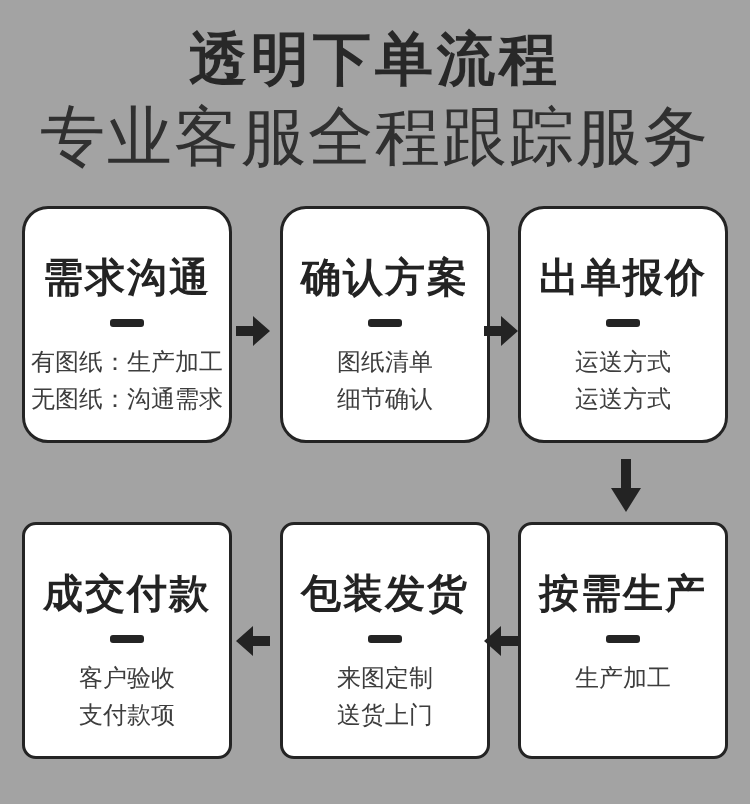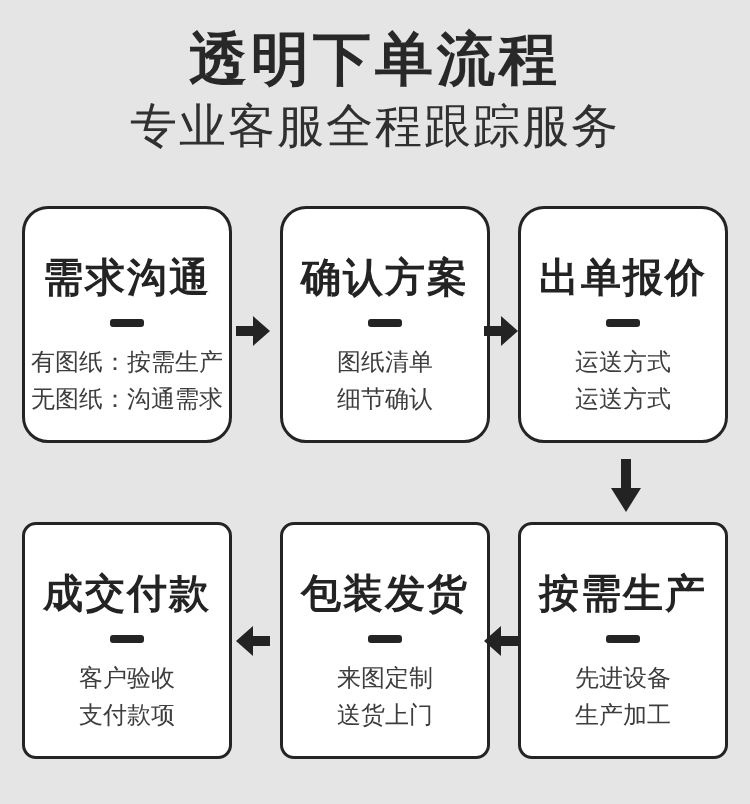--- a/index.html
+++ b/index.html
@@ -3,35 +3,35 @@
 <meta charset="utf-8">
 <style>
   html, body { margin: 0; padding: 0; }
   body {
     width: 750px; height: 804px;
     background: #ffffff;
     font-family: "Liberation Sans", "DejaVu Sans", sans-serif;
     position: relative;
     overflow: hidden;
   }
-  .page { position: absolute; inset: 0; background: #e5e5e5; }
+  .page { position: absolute; inset: 0; background: #a3a3a3; }
 
   
   .header { text-align: center; }
   .page-title {
     margin: 24px 0 0;
     font-size: 58px;
     font-weight: bold;
     letter-spacing: 4px;
     color: #282828;
     line-height: 1.2;
   }
   .page-subtitle {
     margin: 4px 0 0;
-    font-size: 47px;
+    font-size: 65px;
     font-weight: normal;
     letter-spacing: 2px;
     color: #303030;
     line-height: 1.2;
   }
 
   
   .step {
     position: absolute;
     width: 210px; height: 237px;
@@ -88,21 +88,21 @@
   <header class="header">
     <h1 class="page-title">透明下单流程</h1>
     <h2 class="page-subtitle">专业客服全程跟踪服务</h2>
   </header>
 
   <div>
 
     <section class="step r1 c1">
       <h3 class="step-title">需求沟通</h3>
       <div class="step-dash"></div>
-      <p class="step-line">有图纸：按需生产</p>
+      <p class="step-line">有图纸：生产加工</p>
       <p class="step-line">无图纸：沟通需求</p>
     </section>
 
     <section class="step r1 c2">
       <h3 class="step-title">确认方案</h3>
       <div class="step-dash"></div>
       <p class="step-line">图纸清单</p>
       <p class="step-line">细节确认</p>
     </section>
 
@@ -123,21 +123,20 @@
     <section class="step r2 c2">
       <h3 class="step-title">包装发货</h3>
       <div class="step-dash"></div>
       <p class="step-line">来图定制</p>
       <p class="step-line">送货上门</p>
     </section>
 
     <section class="step r2 c3">
       <h3 class="step-title">按需生产</h3>
       <div class="step-dash"></div>
-      <p class="step-line">先进设备</p>
       <p class="step-line">生产加工</p>
     </section>
 
     <svg class="arrow arrow-r1" width="34" height="30" viewBox="0 0 34 30">
       <polygon points="0,10 17,10 17,0 34,15 17,30 17,20 0,20"></polygon>
     </svg>
 
     <svg class="arrow arrow-r2" width="34" height="30" viewBox="0 0 34 30">
       <polygon points="0,10 17,10 17,0 34,15 17,30 17,20 0,20"></polygon>
     </svg>

